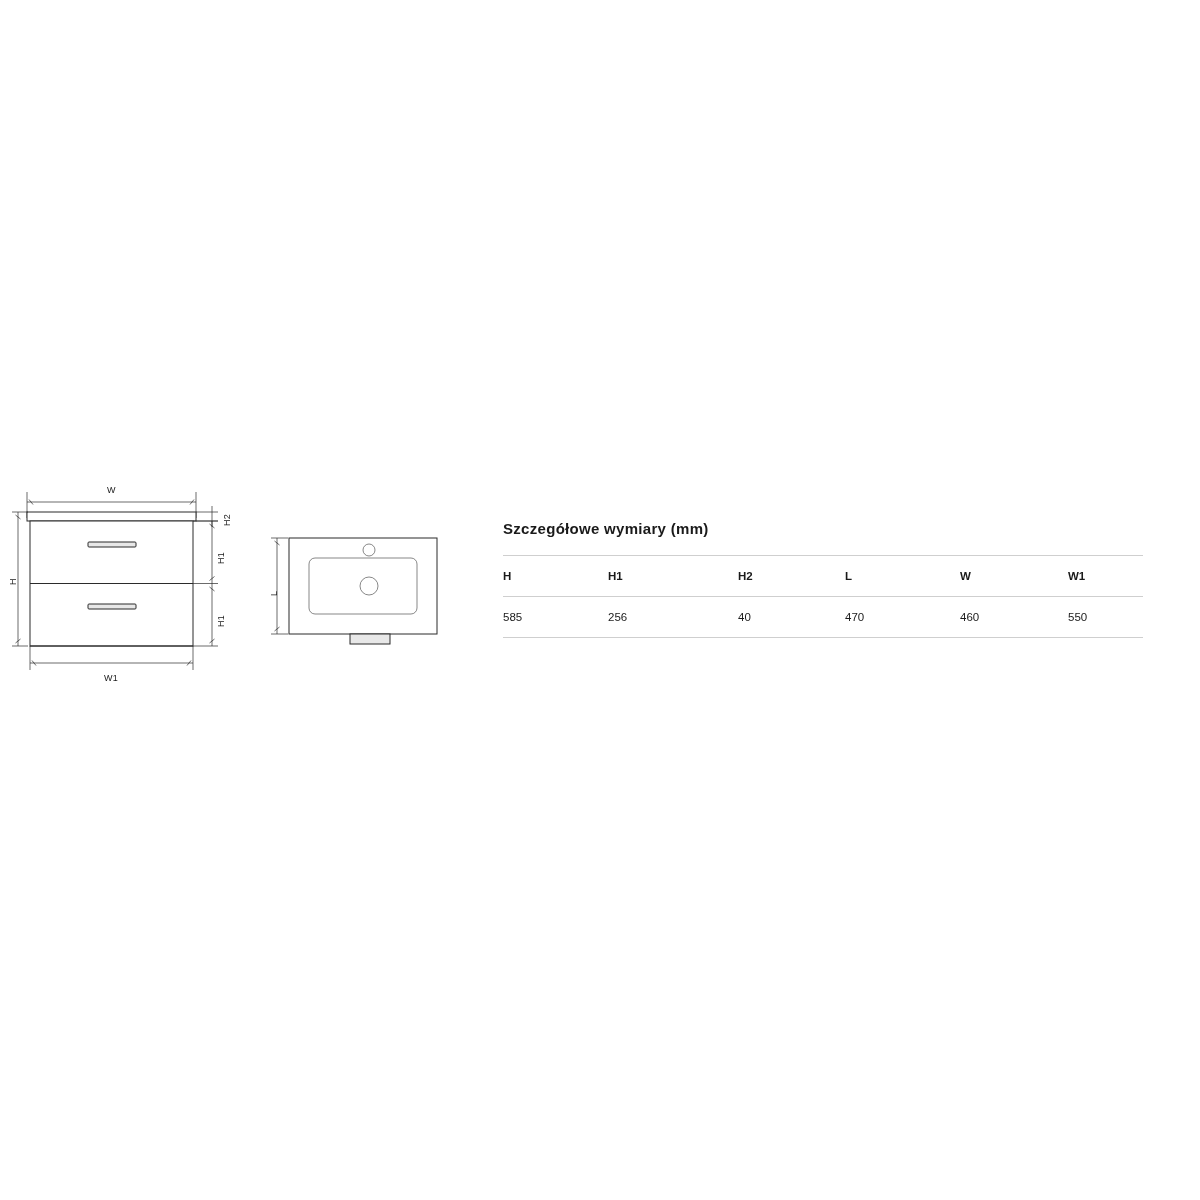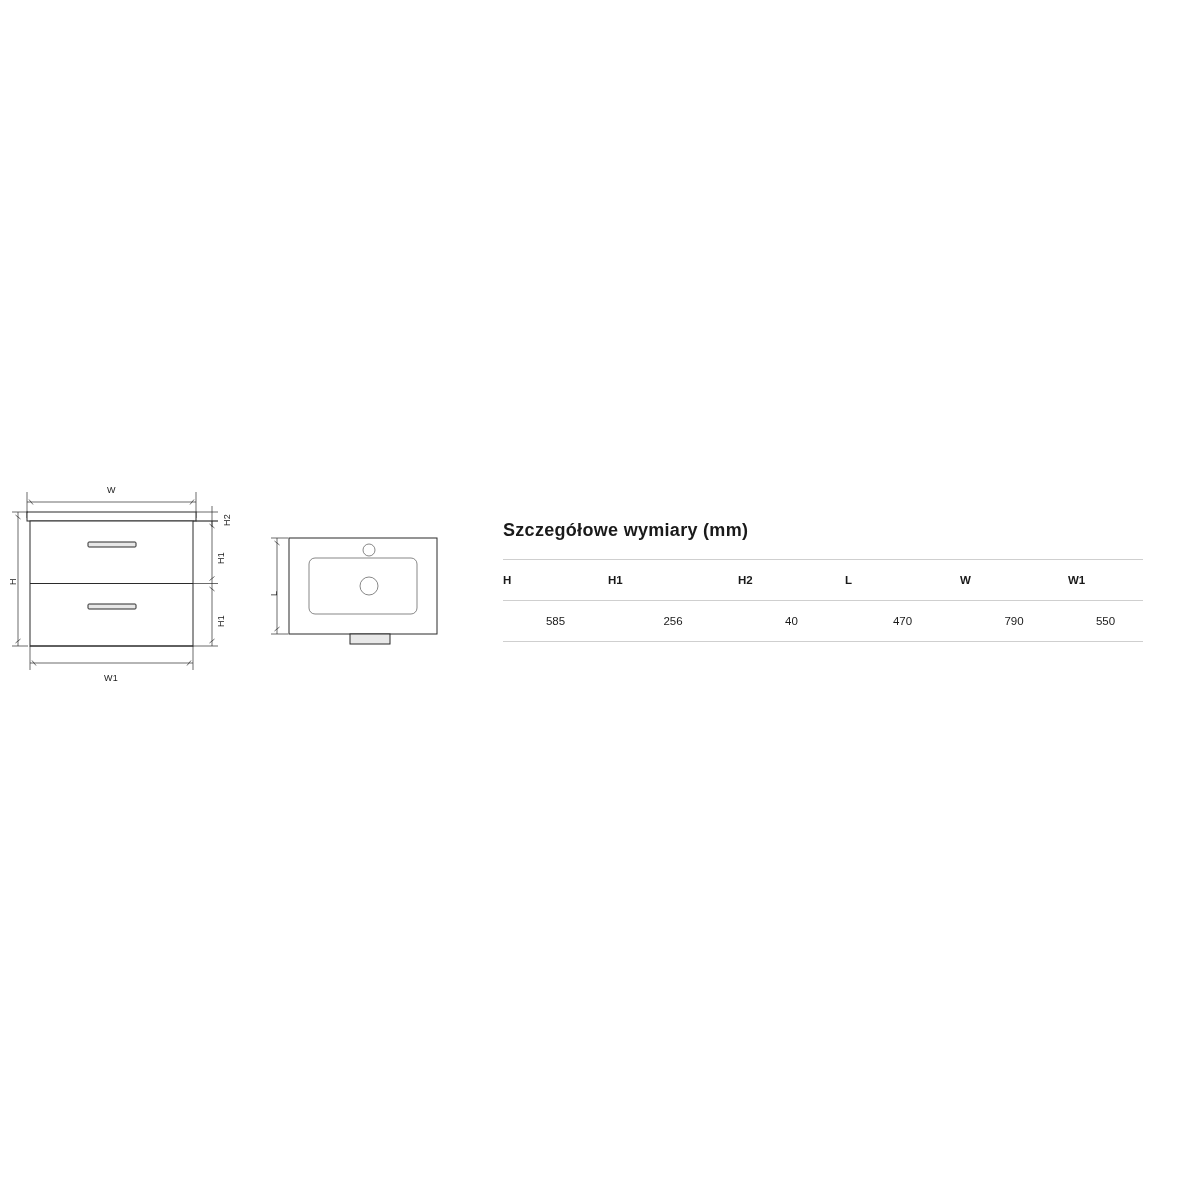--- a/index.html
+++ b/index.html
@@ -53,21 +53,21 @@
   }
 
   
   .table-block {
     position: absolute;
     left: 503px;
     top: 520px;
     width: 640px;
   }
   .table-title {
-    font-size: 18px;
+    font-size: 15px;
     font-weight: bold;
     letter-spacing: 0.3px;
     color: #1a1a1a;
     margin: 0 0 18px 0;
   }
   table.dims {
     border-collapse: collapse;
     width: 640px;
     table-layout: fixed;
   }
@@ -81,21 +81,20 @@
     vertical-align: middle;
   }
   table.dims th {
     font-weight: bold;
     border-top: 1px solid #cfcfcf;
     border-bottom: 1px solid #cfcfcf;
   }
   table.dims td {
     font-weight: normal;
     border-bottom: 1px solid #cfcfcf;
-    text-align: center;
   }
   table.dims col.c0 { width: 105px; }
   table.dims col.c1 { width: 130px; }
   table.dims col.c2 { width: 107px; }
   table.dims col.c3 { width: 115px; }
   table.dims col.c4 { width: 108px; }
   table.dims col.c5 { width: 75px; }
 
   svg { display: block; }
   .ln { stroke: #2b2b2b; stroke-width: 1; fill: none; }
@@ -208,20 +207,20 @@
           <th>W</th>
           <th>W1</th>
         </tr>
       </thead>
       <tbody>
         <tr>
           <td>585</td>
           <td>256</td>
           <td>40</td>
           <td>470</td>
-          <td>790</td>
+          <td>460</td>
           <td>550</td>
         </tr>
       </tbody>
     </table>
   </div>
 
 </div>
 
 </body></html>

